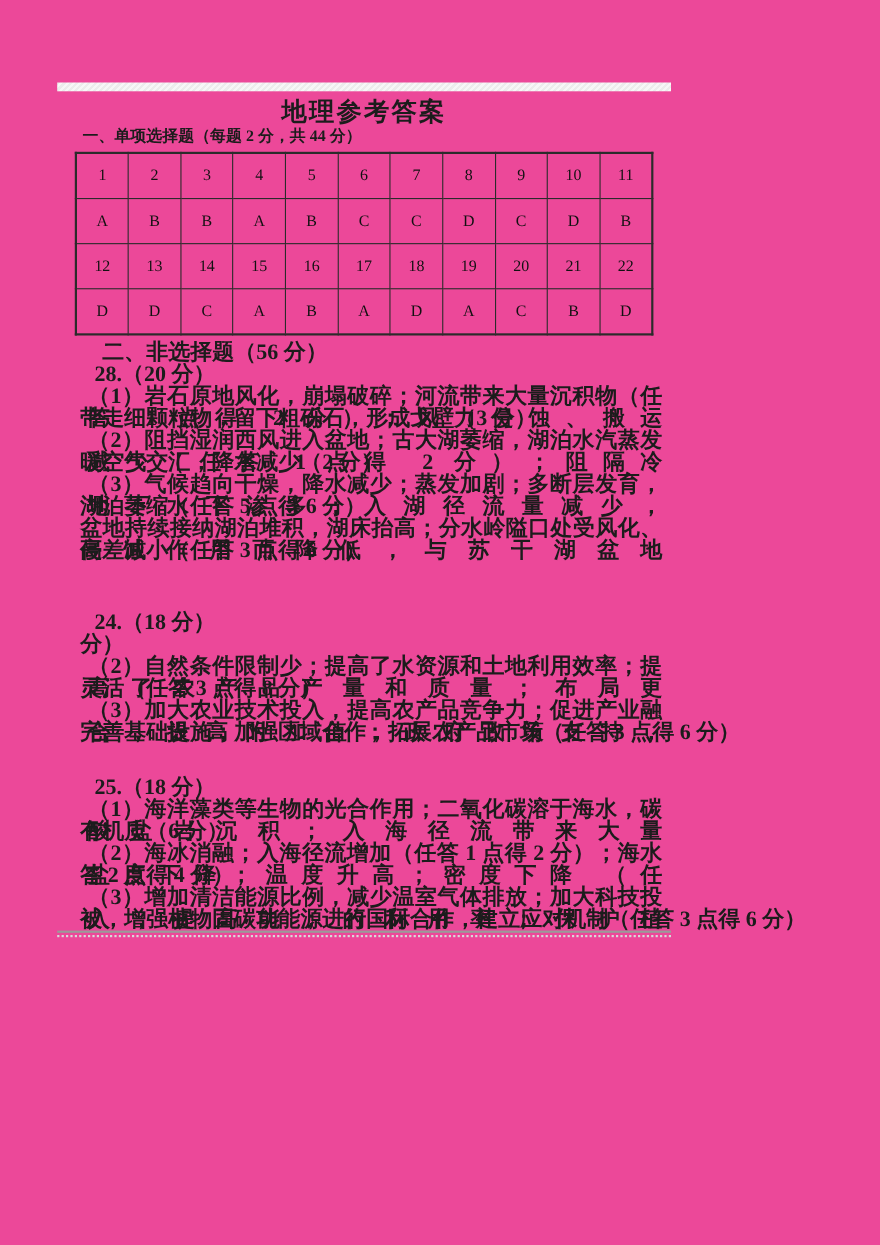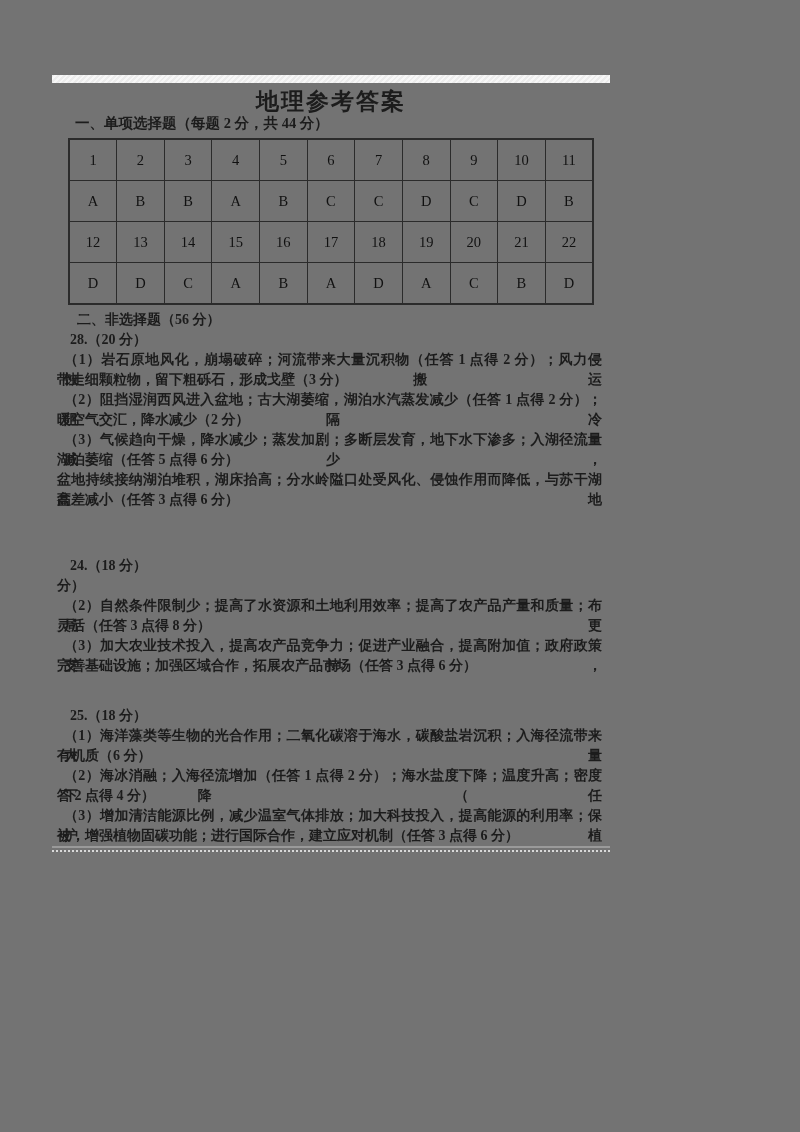--- a/index.html
+++ b/index.html
@@ -1,19 +1,19 @@
 <!DOCTYPE html>
 <html><head>
 <meta charset="utf-8">
 <style>
   html,body{margin:0;padding:0;background:#ffffff;}
   .page{
     position:relative;
     width:800px;height:1132px;
-    background:#737373;
+    background:#ec4899;
     font-family:"Liberation Serif","DejaVu Serif",serif;
     color:#1c1c1c;
     overflow:hidden;
   }
   
   .scan-band{
     position:absolute;left:52px;top:75px;width:558px;height:8px;
     background:repeating-linear-gradient(135deg,#ececec 0 2px,#f7f7f7 2px 4px);
   }
   
@@ -38,22 +38,23 @@
   table.answers td{
     border:1px solid #2b2b2b;height:38px;
     text-align:center;vertical-align:middle;
     font-size:14.5px;font-weight:400;color:#111;
   }
   .tblock{position:absolute;left:57px;width:545px;}
   .block-a{top:310px;}
   .block-b{top:556px;}
   .block-c{top:706px;}
   .ln{
-    height:20px;line-height:20px;font-size:14px;font-weight:600;
+    height:20px;line-height:20px;font-size:20px;font-weight:600;
     white-space:nowrap;
+    margin-left:16px;
   }
   .ln.jl{ 
     white-space:normal;
     text-align:justify;text-align-last:justify;
     -moz-text-align-last:justify;
   }
   .ln.fl{padding-left:7px;}   
   .ln.ql{padding-left:13px;font-weight:700;} 
   .ln.sec{padding-left:20px;font-weight:700;} 
 </style>

